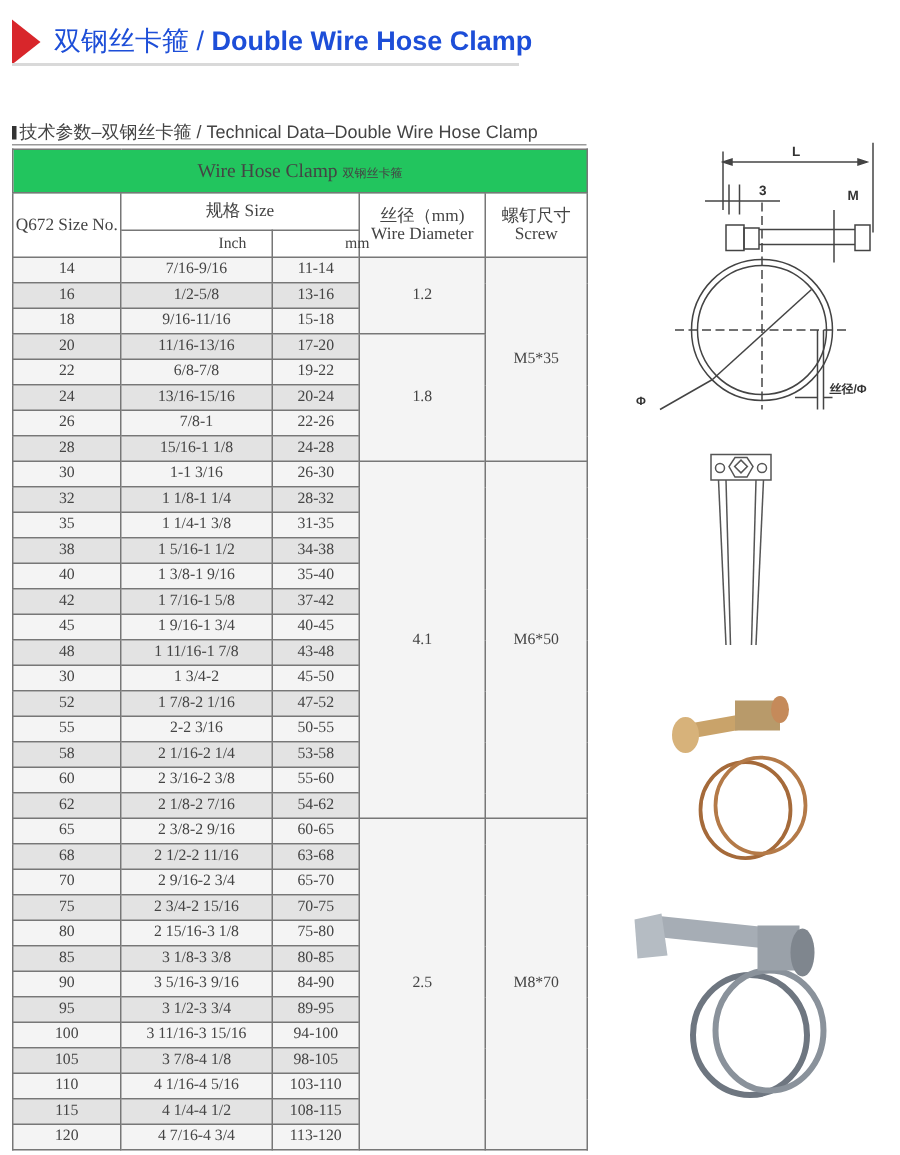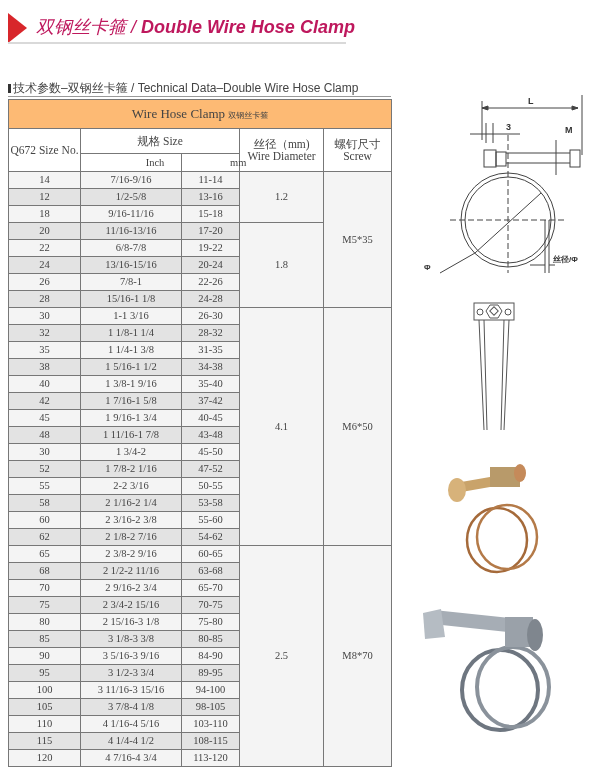--- a/index.html
+++ b/index.html
@@ -1,27 +1,27 @@
 <!DOCTYPE html>
 <html><head>
 <meta charset="utf-8">
 <style>
   html,body{margin:0;padding:0;background:#fff;}
   body{width:600px;height:770px;position:relative;overflow:hidden;font-family:"Liberation Sans",sans-serif;color:#333;}
   .hdr{position:absolute;left:8px;top:12px;width:340px;height:32px;}
   .hdr .tri{position:absolute;left:0;top:1px;width:0;height:0;border-top:15px solid transparent;border-bottom:15px solid transparent;border-left:19px solid #d8262b;}
-  .hdr .title{position:absolute;left:28px;top:3px;font-size:18px;color:#be185d;white-space:nowrap;font-style:italic;}
+  .hdr .title{position:absolute;left:28px;top:3px;font-size:18px;color:#1d4ed8;white-space:nowrap;}
   .hdr .title b{font-weight:bold;}
   .hdr .line{position:absolute;left:0;top:30px;width:338px;height:2px;background:#d9d9d9;}
   .sub{position:absolute;left:8px;top:80px;font-size:12px;color:#444;white-space:nowrap;}
   .sub .bar{display:inline-block;width:3px;height:9px;background:#333;vertical-align:-1px;margin-right:2px;}
   .subline{position:absolute;left:8px;top:96px;width:383px;height:1px;background:#999;}
   table{position:absolute;left:8px;top:99px;width:383px;border-collapse:collapse;font-family:"Liberation Serif",serif;font-size:10.5px;color:#444;table-layout:fixed;}
   td,th{border:1px solid #777;text-align:center;padding:0;font-weight:normal;}
-  .t-title td{height:28px;background:#fdba74;font-size:13px;}
+  .t-title td{height:28px;background:#22c55e;font-size:13px;}
   .t-title small{font-size:8px;}
   .h1 td{height:24px;background:#fff;}
   .h2 td{height:17px;background:#fff;padding-left:48px;}
   .hb{font-size:11.5px;line-height:12px;}
   tbody.data td{height:16px;line-height:16px;}
   tbody.data tr:nth-child(even) td.z{background:#e3e3e3;}
   tbody.data tr:nth-child(odd) td.z{background:#f4f4f4;}
   td.merge{background:#f4f4f4 !important;text-align:center;}
   .fig{position:absolute;}
 </style>
@@ -68,21 +68,21 @@
   </thead>
   <tbody class="data" id="tbody">
       <tr>
         <td class="z">14</td>
         <td class="z">7/16-9/16</td>
         <td class="z">11-14</td>
         <td class="merge" rowspan="3">1.2</td>
         <td class="merge" rowspan="8">M5*35</td>
       </tr>
       <tr>
-        <td class="z">12</td>
+        <td class="z">16</td>
         <td class="z">1/2-5/8</td>
         <td class="z">13-16</td>
       </tr>
       <tr>
         <td class="z">18</td>
         <td class="z">9/16-11/16</td>
         <td class="z">15-18</td>
       </tr>
       <tr>
         <td class="z">20</td>

